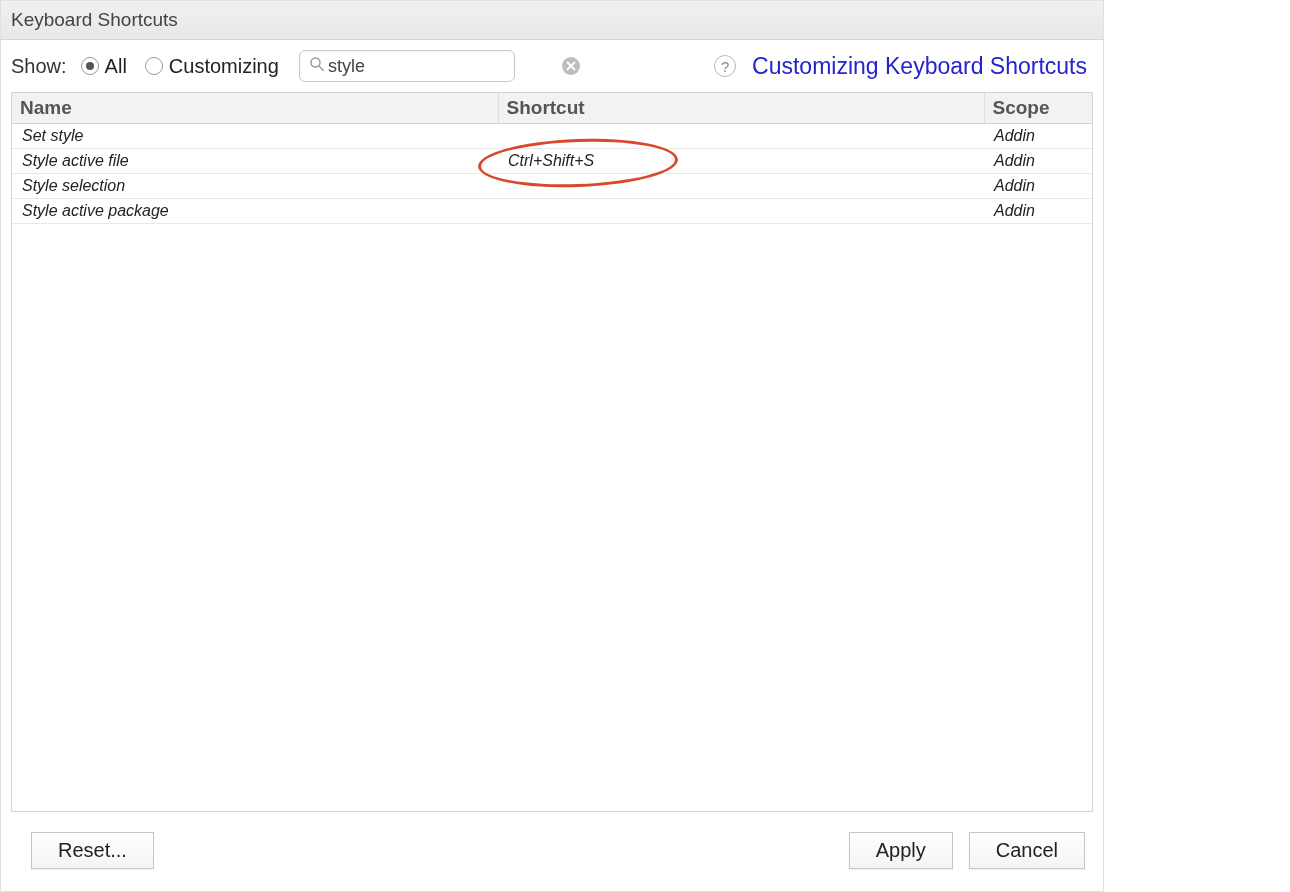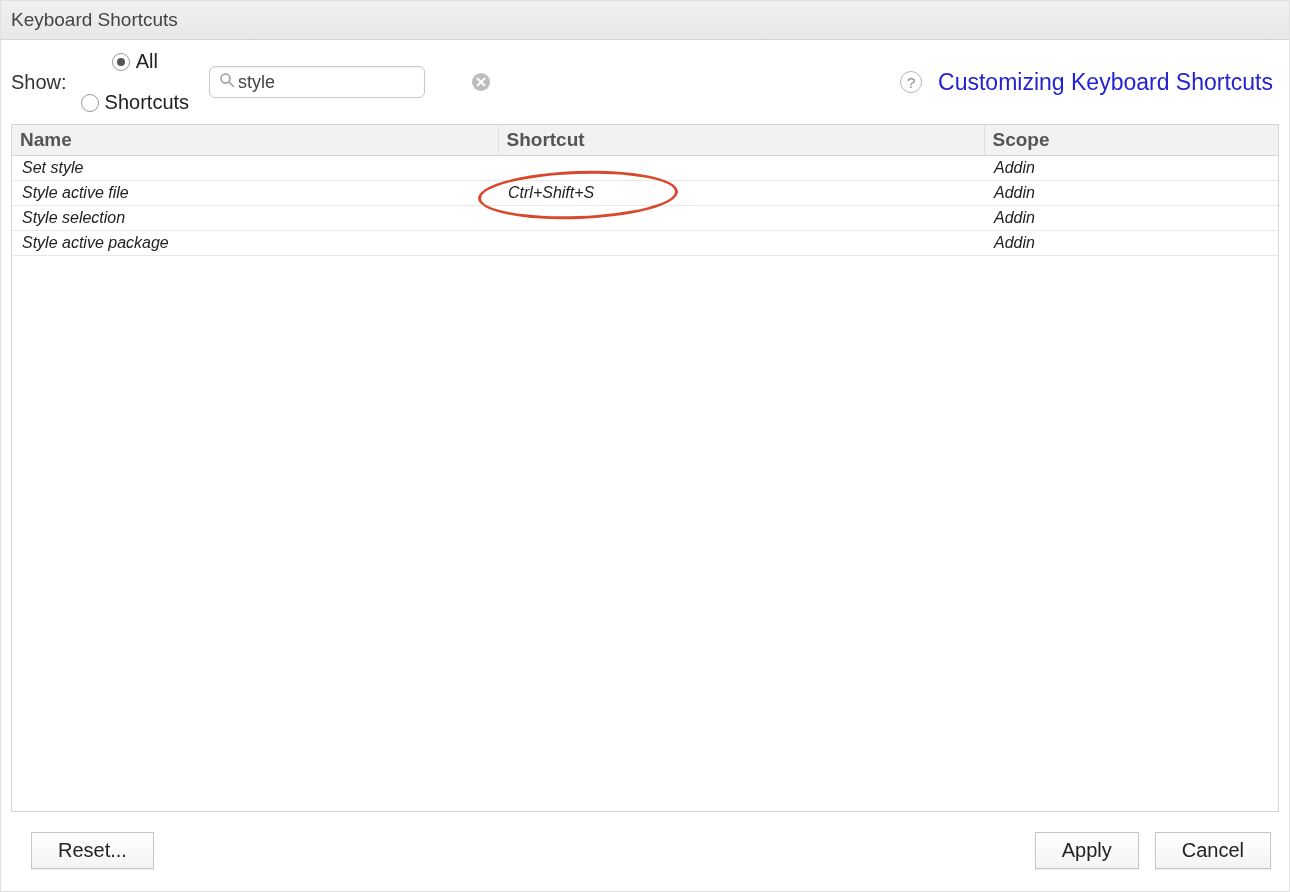--- a/index.html
+++ b/index.html
@@ -5,41 +5,41 @@
   * { box-sizing: border-box; }
   html, body {
     margin: 0; padding: 0;
     width: 1290px; height: 892px;
     font-family: -apple-system, "Helvetica Neue", Arial, sans-serif;
     font-size: 20px;
     color: #222;
     background: #fff;
   }
   .dialog {
-    width: 1290px; height: 892px;
+    width: 1104px; height: 892px;
     display: flex; flex-direction: column;
     border: 1px solid #e0e0e0;
   }
   
   .titlebar {
     background: linear-gradient(#f0f0f0,#e8e8e8);
     border-bottom: 1px solid #d5d5d5;
     padding: 8px 10px;
     font-size: 19px;
     color: #444;
   }
   
   .toolbar {
     display: flex;
     align-items: center;
     padding: 10px 16px 10px 10px;
     gap: 10px;
   }
   .toolbar .show-label { color:#333; margin-right:4px;}
-  .radiogroup { display:flex; align-items:center; gap:18px; margin-right:10px;flex-direction:column;}
+  .radiogroup { display:flex; align-items:center; gap:18px; margin-right:10px;}
   .radio { display:flex; align-items:center; gap:6px; cursor:pointer;}
   .radio .dot {
     width:18px; height:18px; border-radius:50%;
     border:1px solid #999; background:#fff;
     display:flex; align-items:center; justify-content:center;
   }
   .radio.selected .dot::after{
     content:""; width:8px; height:8px; border-radius:50%;
     background:#555;
   }
@@ -127,21 +127,21 @@
   <div class="toolbar">
     <span class="show-label">Show:</span>
 
     <div class="radiogroup">
       <div class="radio selected">
         <span class="dot"></span>
         <span>All</span>
       </div>
       <div class="radio">
         <span class="dot"></span>
-        <span>Shortcuts</span>
+        <span>Customizing</span>
       </div>
     </div>
 
     <div class="searchbox">
       <span>
         <svg width="18" height="18" viewBox="0 0 24 24" fill="none" stroke="#9a9a9a" stroke-width="2">
           <circle cx="10" cy="10" r="6"></circle>
             <line x1="15" y1="15" x2="21" y2="21"></line>
         </svg>
       </span>

